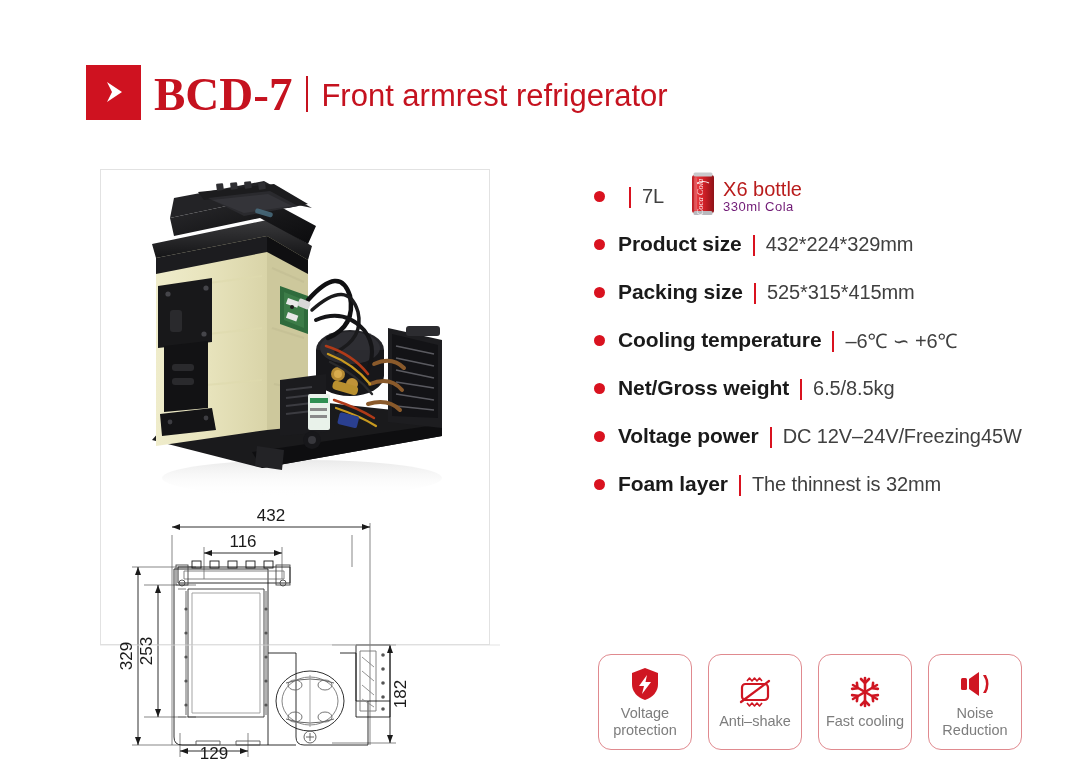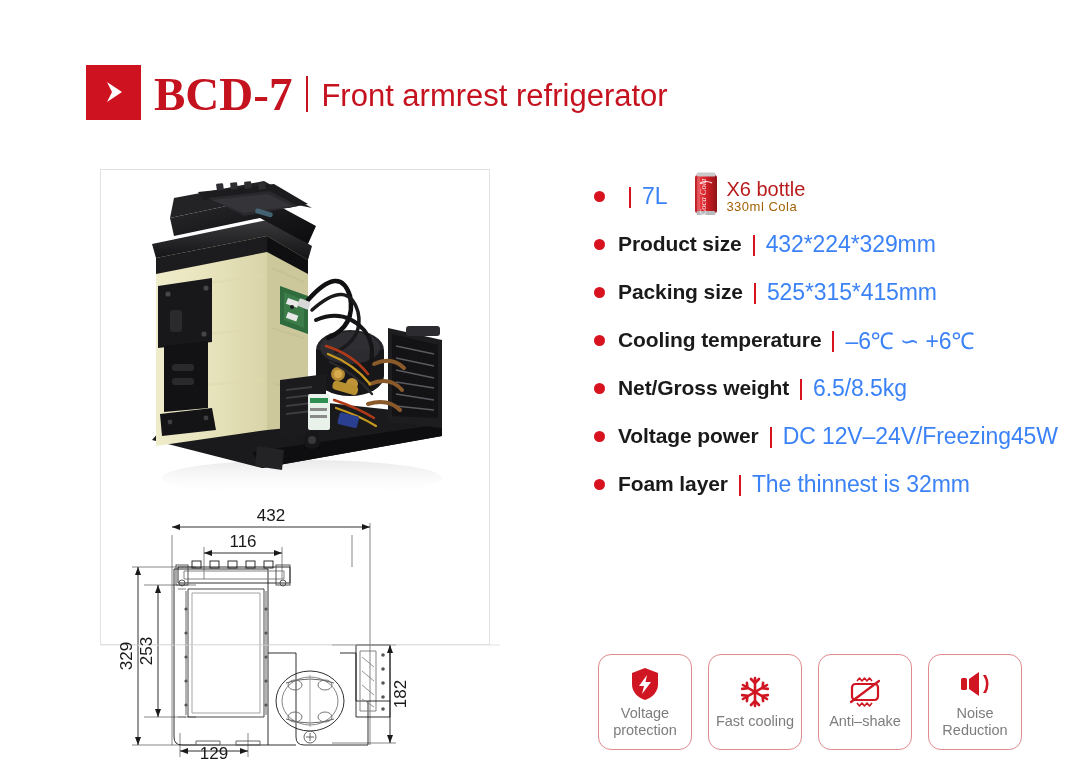--- a/index.html
+++ b/index.html
@@ -122,22 +122,22 @@
   .spec-sep {
     width: 2px;
     height: 21px;
     background: #d9121f;
     margin: 0 11px;
     flex: none;
     position: relative;
     top: 1px;
   }
   .spec-value {
-    font-size: 23px;
-    color: #3b82f6;
+    font-size: 20px;
+    color: #404040;
     letter-spacing: -0.1px;
   }
 
   
   .cola-block {
     display: flex;
     align-items: center;
     margin-left: 26px;
   }
   .cola-can { flex: none; display: block; }
@@ -145,21 +145,21 @@
     margin-left: 7px;
     line-height: 1.12;
   }
   .cola-main {
     font-size: 20px;
     color: #b91c1c;
     display: block;
   }
   .cola-sub {
     font-size: 13px;
-    color: #a16207;
+    color: #701a75;
     display: block;
     letter-spacing: 0.5px;
   }
 
   
   .badges {
     position: absolute;
     left: 598px;
     top: 654px;
     display: flex;
@@ -551,51 +551,51 @@
       <svg width="30" height="34" viewBox="0 0 30 34">
         <path d="M15 1 L28 6 L28 17 Q28 28 15 33 Q2 28 2 17 L2 6 Z" fill="#cf1622"></path>
         <path d="M17 8 L9 19 L14 19 L12 27 L21 15 L15.5 15 Z" fill="#ffffff"></path>
       </svg>
     </span>
     <span class="badge-label"><span>Voltage</span><br><span>protection</span></span>
   </div>
 
   <div class="badge">
     <span class="badge-icon">
+      <svg width="38" height="34" viewBox="0 0 38 34">
+        <rect x="6" y="9" width="26" height="16" rx="3.5" fill="none" stroke="#cf1622" stroke-width="2.2"></rect>
+        <path d="M5 27 L33 6" stroke="#cf1622" stroke-width="2.2" stroke-linecap="round"></path>
+        <path d="M11 6 l2.5 -3 l2.5 3 l2.5 -3 l2.5 3 l2.5 -3 l2.5 3" fill="none" stroke="#cf1622" stroke-width="1.6" stroke-linejoin="round"></path>
+        <path d="M11 28 l2.5 3 l2.5 -3 l2.5 3 l2.5 -3 l2.5 3 l2.5 -3" fill="none" stroke="#cf1622" stroke-width="1.6" stroke-linejoin="round"></path>
+      </svg>
+    </span>
+    <span class="badge-label">Anti–shake</span>
+  </div>
+
+  <div class="badge">
+    <span class="badge-icon">
       <svg width="34" height="34" viewBox="0 0 34 34">
         <g stroke="#cf1622" stroke-width="2.6" stroke-linecap="round" fill="none">
           <path d="M17 3 L17 31"></path>
           <path d="M5 10 L29 24"></path>
           <path d="M29 10 L5 24"></path>
           <path d="M17 8 l-4 -4 M17 8 l4 -4"></path>
           <path d="M17 26 l-4 4 M17 26 l4 4"></path>
           <path d="M9.5 13.3 l-5.4 0.6 M9.5 13.3 l-0.6 -5.4"></path>
           <path d="M24.5 20.7 l5.4 -0.6 M24.5 20.7 l0.6 5.4"></path>
           <path d="M24.5 13.3 l5.4 0.6 M24.5 13.3 l0.6 -5.4"></path>
           <path d="M9.5 20.7 l-5.4 -0.6 M9.5 20.7 l-0.6 5.4"></path>
         </g>
       </svg>
     </span>
     <span class="badge-label">Fast cooling</span>
   </div>
 
   <div class="badge">
     <span class="badge-icon">
-      <svg width="38" height="34" viewBox="0 0 38 34">
-        <rect x="6" y="9" width="26" height="16" rx="3.5" fill="none" stroke="#cf1622" stroke-width="2.2"></rect>
-        <path d="M5 27 L33 6" stroke="#cf1622" stroke-width="2.2" stroke-linecap="round"></path>
-        <path d="M11 6 l2.5 -3 l2.5 3 l2.5 -3 l2.5 3 l2.5 -3 l2.5 3" fill="none" stroke="#cf1622" stroke-width="1.6" stroke-linejoin="round"></path>
-        <path d="M11 28 l2.5 3 l2.5 -3 l2.5 3 l2.5 -3 l2.5 3 l2.5 -3" fill="none" stroke="#cf1622" stroke-width="1.6" stroke-linejoin="round"></path>
-      </svg>
-    </span>
-    <span class="badge-label">Anti–shake</span>
-  </div>
-
-  <div class="badge">
-    <span class="badge-icon">
       <svg width="34" height="32" viewBox="0 0 34 32">
         <rect x="3" y="10" width="6" height="12" rx="1.5" fill="#cf1622"></rect>
         <path d="M11 11 L21 4 L21 28 L11 21 Z" fill="#cf1622"></path>
         <path d="M25 7 Q31 16 25 25 L28 25 Q33 16 28 7 Z" fill="#cf1622"></path>
       </svg>
     </span>
     <span class="badge-label"><span>Noise</span><br><span>Reduction</span></span>
   </div>
 
 </div>

